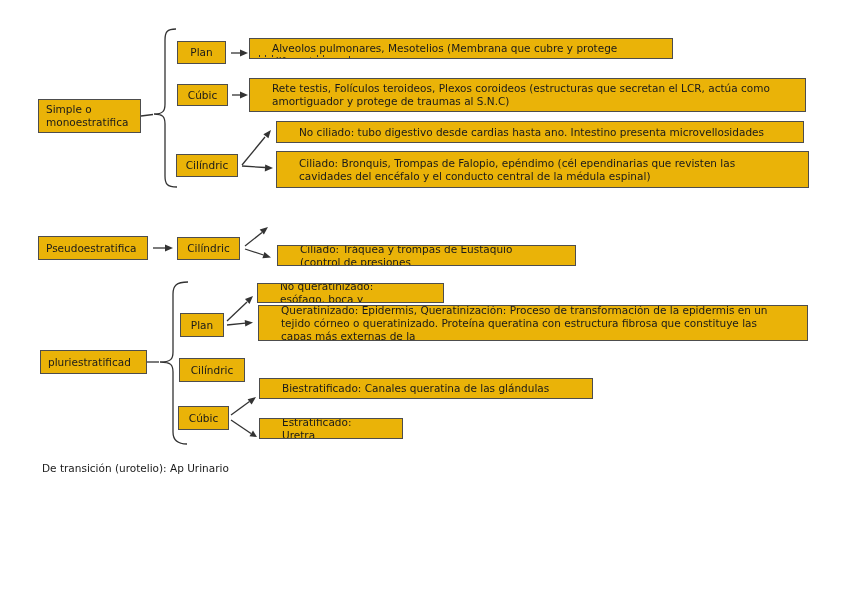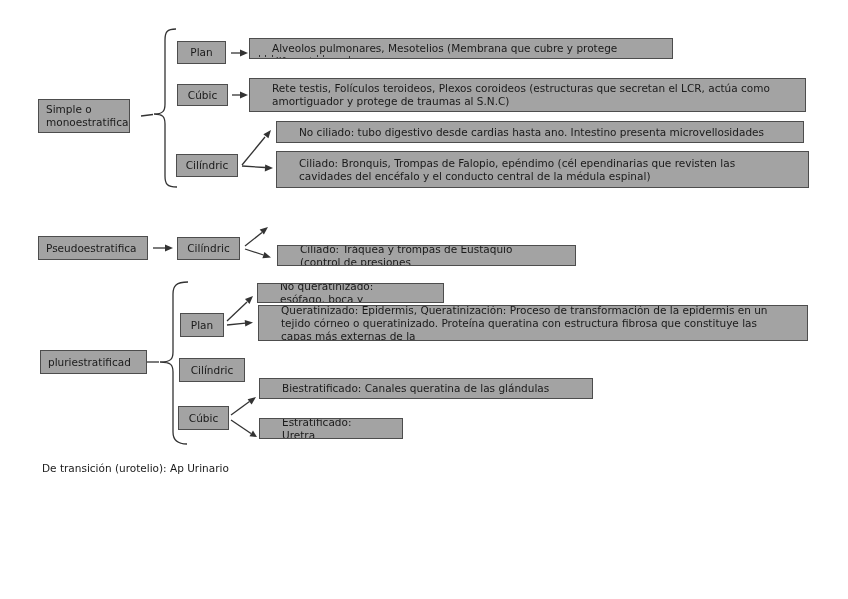--- a/index.html
+++ b/index.html
@@ -7,21 +7,21 @@
     position:relative;
     width:848px;height:599px;
     background:#ffffff;
     font-family:"DejaVu Sans","Liberation Sans",sans-serif;
     color:#1a1a1a;
     overflow:hidden;
   }
   .box{
     position:absolute;
     border:1px solid #4d4d4d;
-    background:#a3a3a3;
+    background:#eab308;
     font-size:10.5px;
     line-height:13px;
     box-sizing:border-box;
     display:flex;
     align-items:center;
     overflow:hidden;
   }
   .label-box{justify-content:center;text-align:center;padding:1px 4px;}
   .leaf-box{justify-content:flex-start;text-align:left;padding:2px 22px;}
   .parent-box{justify-content:flex-start;text-align:left;padding:2px 7px;white-space:pre-line;}
@@ -80,21 +80,21 @@
       <polygon points="273,168 264.8,171.5 265.2,164.5"></polygon>
       <polygon points="268,227 263.9,234.6 259.7,229.5"></polygon>
       <polygon points="271,257.5 262.4,258.3 264.4,252"></polygon>
       <polygon points="253,296 249.5,303.9 245,299.1"></polygon>
       <polygon points="253,322.5 245.3,326.6 244.7,320"></polygon>
       <polygon points="256,397 251.6,404.4 247.6,399.2"></polygon>
       <polygon points="257,437 249.5,436.2 253,430.6"></polygon>
     </g>
   </svg>
 
-  <div class="box parent-box" style="left:38px;top:99px;width:92px;height:34px;">Simple o
+  <div class="box parent-box" style="left:38px;top:99px;width:103px;height:34px;">Simple o
 monoestratifica</div>
 
   <div class="box label-box" style="left:177px;top:41px;width:49px;height:23px;">Plan</div>
 
   <div class="box leaf-box clip" style="left:249px;top:38px;width:424px;height:21px;">Alveolos pulmonares, Mesotelios (Membrana que cubre y protege diferentes</div>
   <div class="remnant" style="left:259px;top:55px;"></div>
 
   <div class="box label-box" style="left:177px;top:84px;width:51px;height:22px;">Cúbic</div>
 
   <div class="box leaf-box" style="left:249px;top:78px;width:557px;height:34px;">Rete testis, Folículos teroideos, Plexos coroideos (estructuras que secretan el LCR, actúa como amortiguador y protege de traumas al S.N.C)</div>

